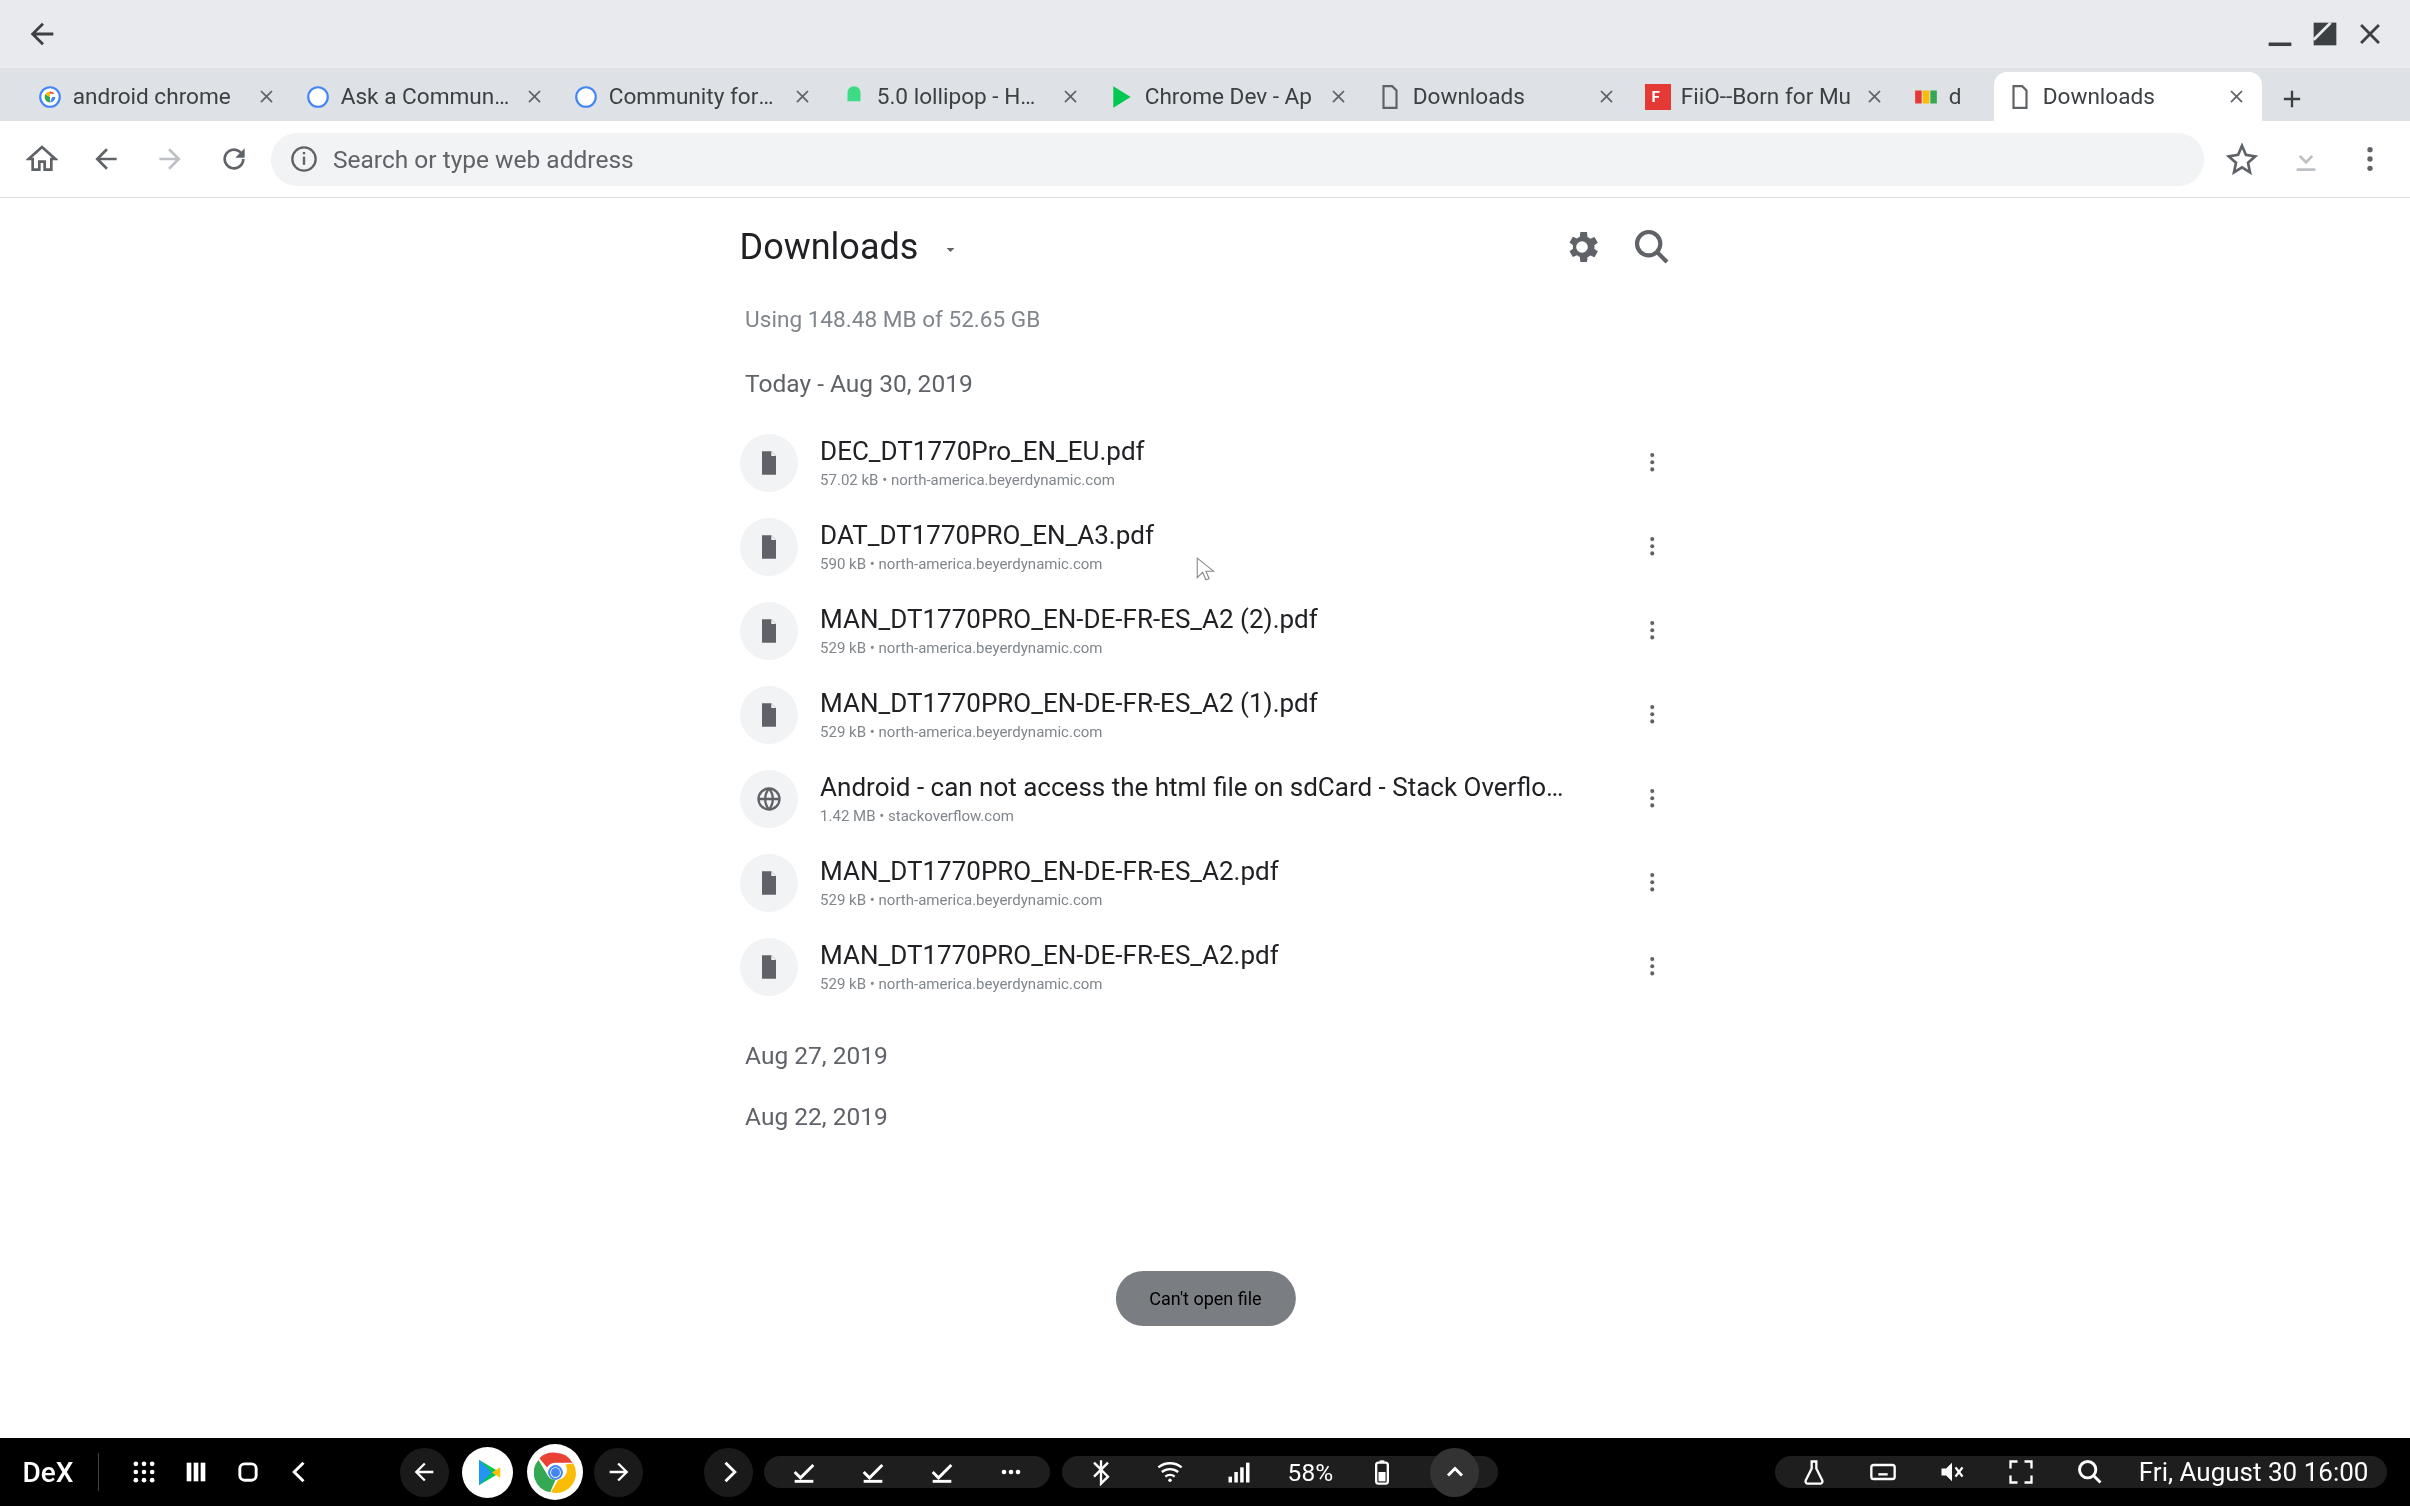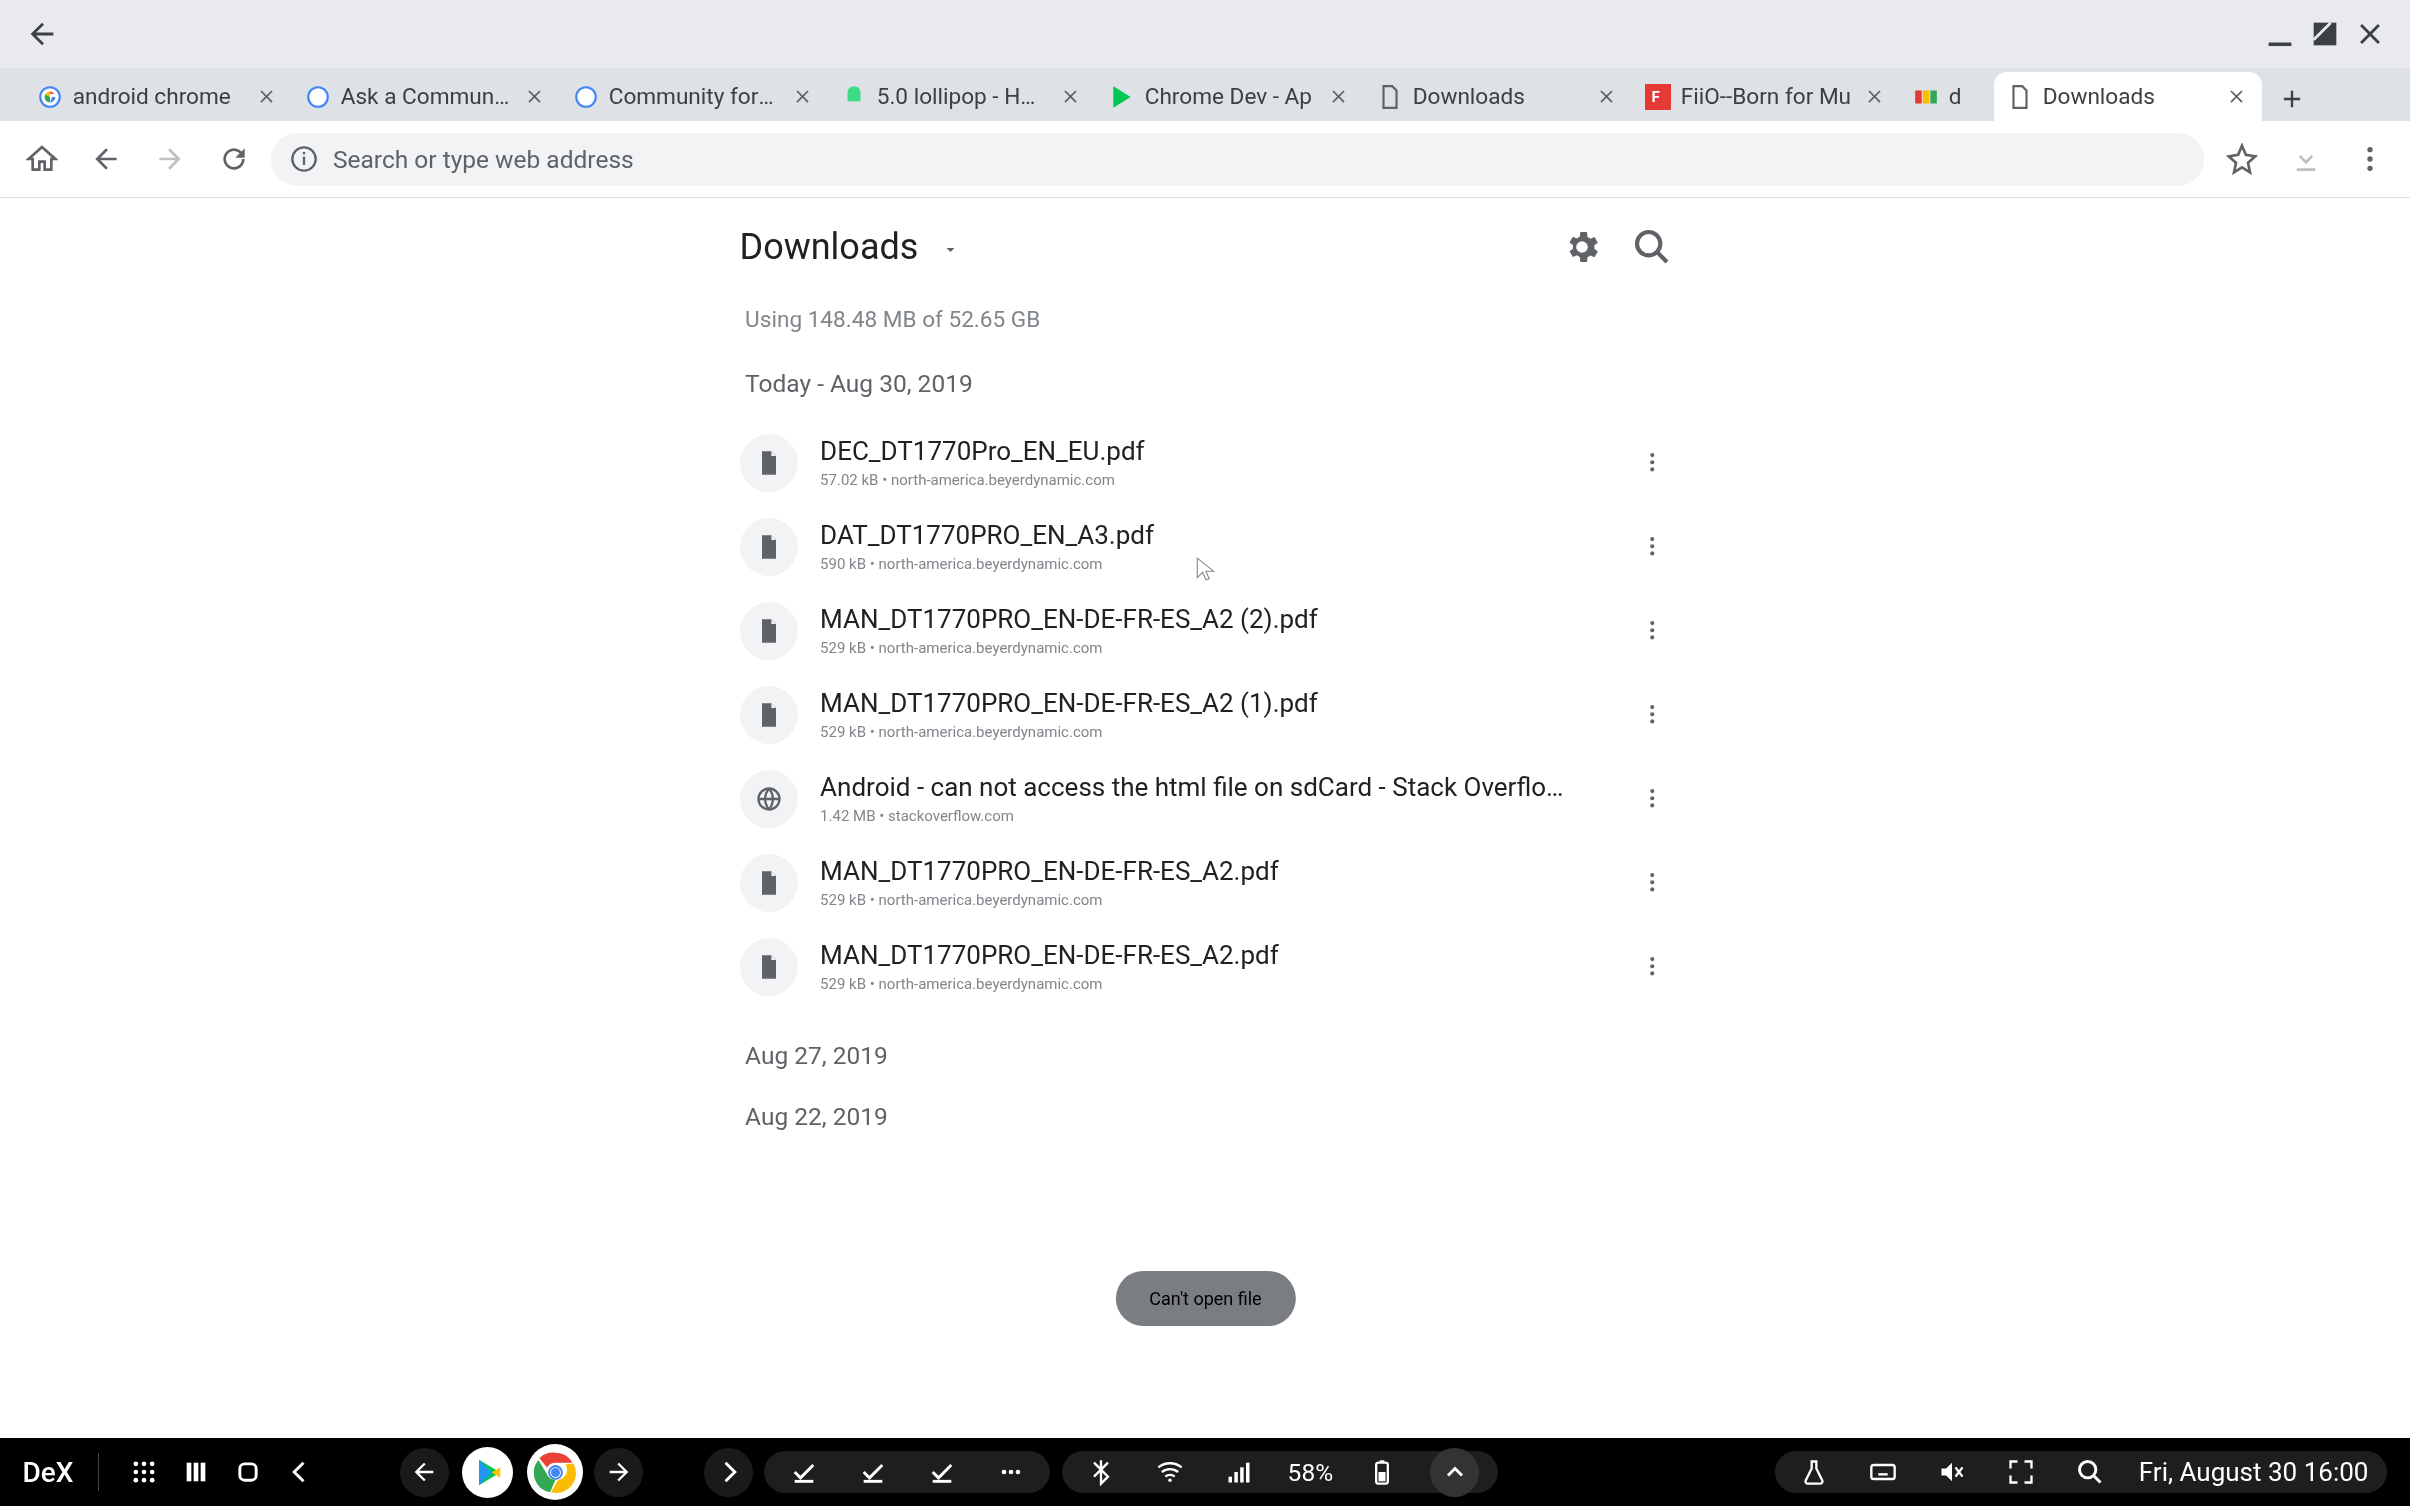--- a/index.html
+++ b/index.html
@@ -58,21 +58,21 @@
 
   
   .taskbar { position:absolute; bottom:0; left:0; right:0; height:68px; background:#000; display:flex; align-items:center; padding: 0 22.6px; gap: 11.3px; color:#fff; }
   .dex { font-size: 28px; font-weight: 500; }
   .tb-sep { width:0.9px; height: 38px; background:#444; margin: 0 13px; }
   .tb-icon { width:41px; height:41px; display:flex; align-items:center; justify-content:center; color:#fff; cursor:pointer; }
   .tb-icon svg { width:28px; height:28px; }
   .tb-icon.circle { width:49px; height:49px; border-radius:50%; background:#1a1a1a; }
   .tb-app { width:56px; height:56px; border-radius:50%; display:flex; align-items:center; justify-content:center; }
   .tb-app.chrome { background:#fff; }
-  .tb-pill { height:42px; border-radius:24.5px; background:#1e1e1e; display:flex; align-items:center; padding: 0 19px; gap: 28px; }
+  .tb-pill { height:32px; border-radius:24.5px; background:#1e1e1e; display:flex; align-items:center; padding: 0 19px; gap: 28px; }
   .tb-spacer { flex:1; }
   .clock { font-size: 26px; white-space:nowrap; }
   .batpct { font-size: 24.5px; }
 </style>
 </head>
 <body>
 
 <div class="winbar">
   <div class="winbar-btn">
     <svg viewBox="0 0 24 24">

